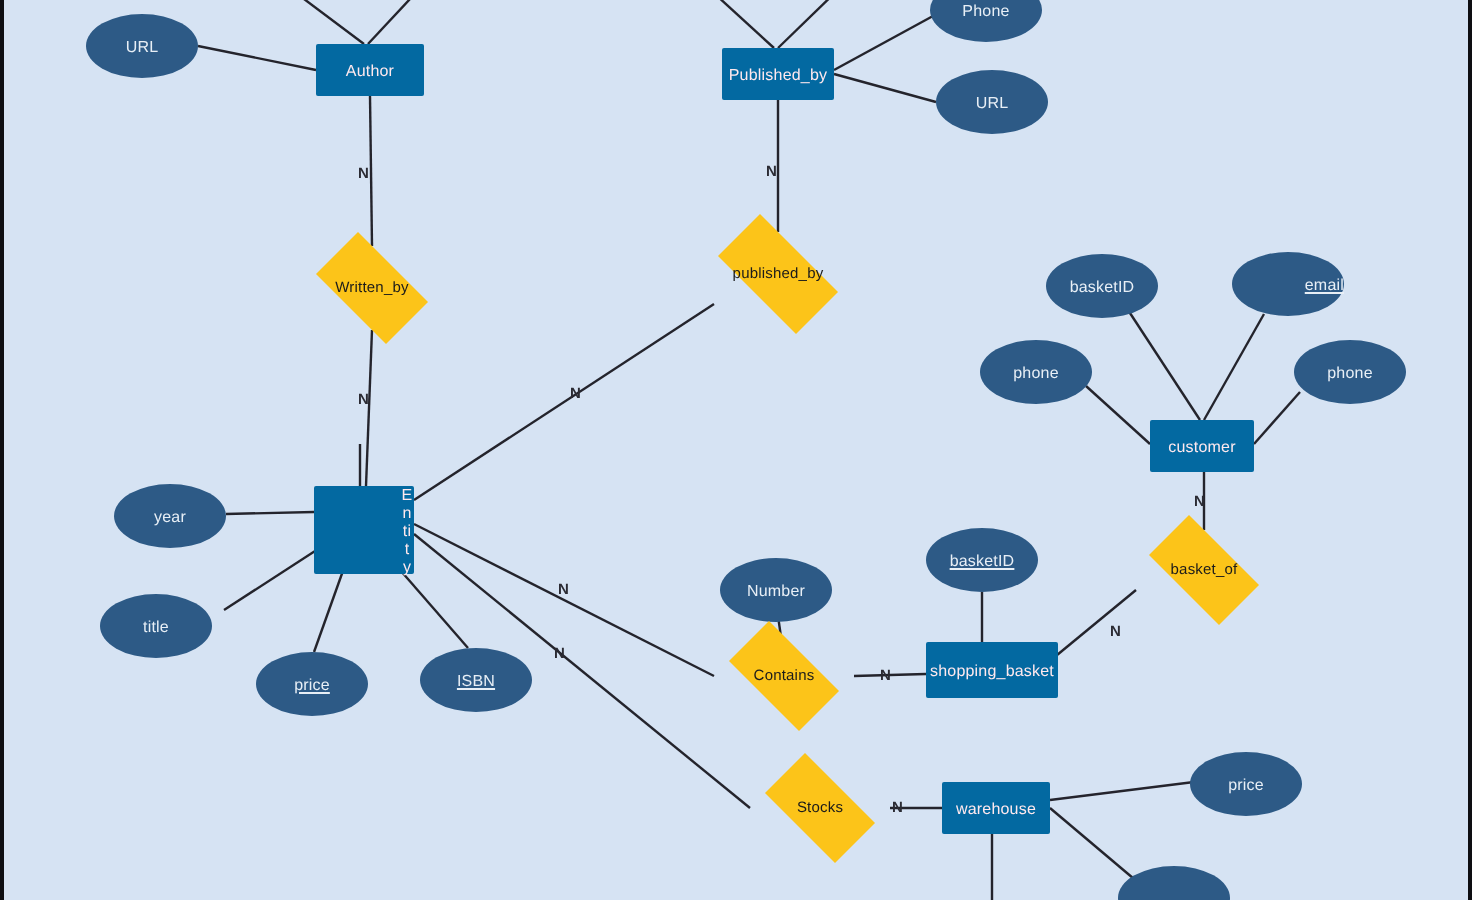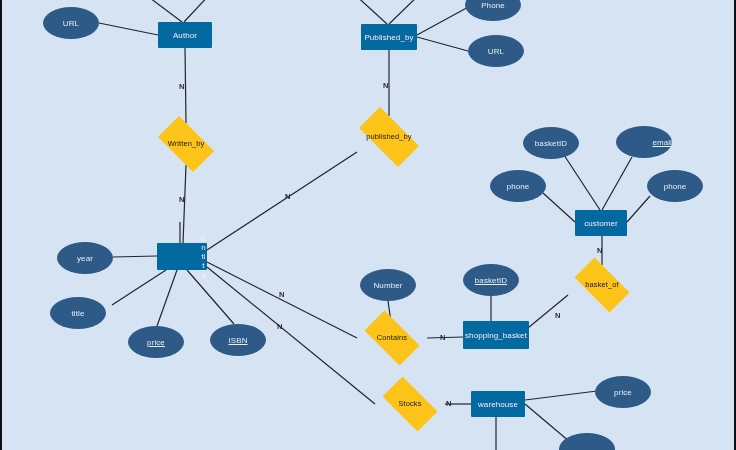--- a/index.html
+++ b/index.html
@@ -146,21 +146,21 @@
       </div>
       <div class="node attr-ellipse" style="left: 48px; top: 297px; width: 56px; height: 32px;">
         <span>title</span>
       </div>
       <div class="node attr-ellipse" style="left: 126px; top: 326px; width: 56px; height: 32px; text-decoration: underline;">
         <span>price</span>
       </div>
       <div class="node attr-ellipse" style="left: 208px; top: 324px; width: 56px; height: 32px;">
         <span class="key">ISBN</span>
       </div>
-      <div class="node attr-ellipse" style="left: 358px; top: 269px; width: 56px; height: 32px;">
+      <div class="node attr-ellipse" style="left: 358px; top: 279px; width: 56px; height: 32px;">
         <span>Number</span>
       </div>
       <div class="node attr-ellipse" style="left: 461px; top: 264px; width: 56px; height: 32px;">
         <span class="key">basketID</span>
       </div>
       <div class="node attr-ellipse" style="left: 593px; top: 376px; width: 56px; height: 32px;">
         <span>price</span>
       </div>
       <div class="node attr-ellipse" style="left: 557px; top: 433px; width: 56px; height: 32px;">
         <span></span>
@@ -184,21 +184,21 @@
       <div class="node rel-diamond" style="left: 373px; top: 384px; width: 70px; height: 40px;">
         <div class="dia-shape"></div>
         <div class="dia-label">Stocks</div>
       </div>
       <div class="node entity-box" style="left: 156px; top: 22px; width: 54px; height: 26px;">
         <span>Author</span>
       </div>
       <div class="node entity-box" style="left: 359px; top: 24px; width: 56px; height: 26px;">
         <span>Published_by</span>
       </div>
-      <div class="node entity-box" style="left: 155px; top: 243px; width: 50px; height: 27px; padding-left: 45px;">
+      <div class="node entity-box" style="left: 155px; top: 243px; width: 50px; height: 44px; padding-left: 45px;">
         <span>Entity</span>
       </div>
       <div class="node entity-box" style="left: 573px; top: 210px; width: 52px; height: 26px;">
         <span>customer</span>
       </div>
       <div class="node entity-box" style="left: 461px; top: 321px; width: 66px; height: 28px;">
         <span>shopping_basket</span>
       </div>
       <div class="node entity-box" style="left: 469px; top: 391px; width: 54px; height: 26px;">
         <span>warehouse</span>

